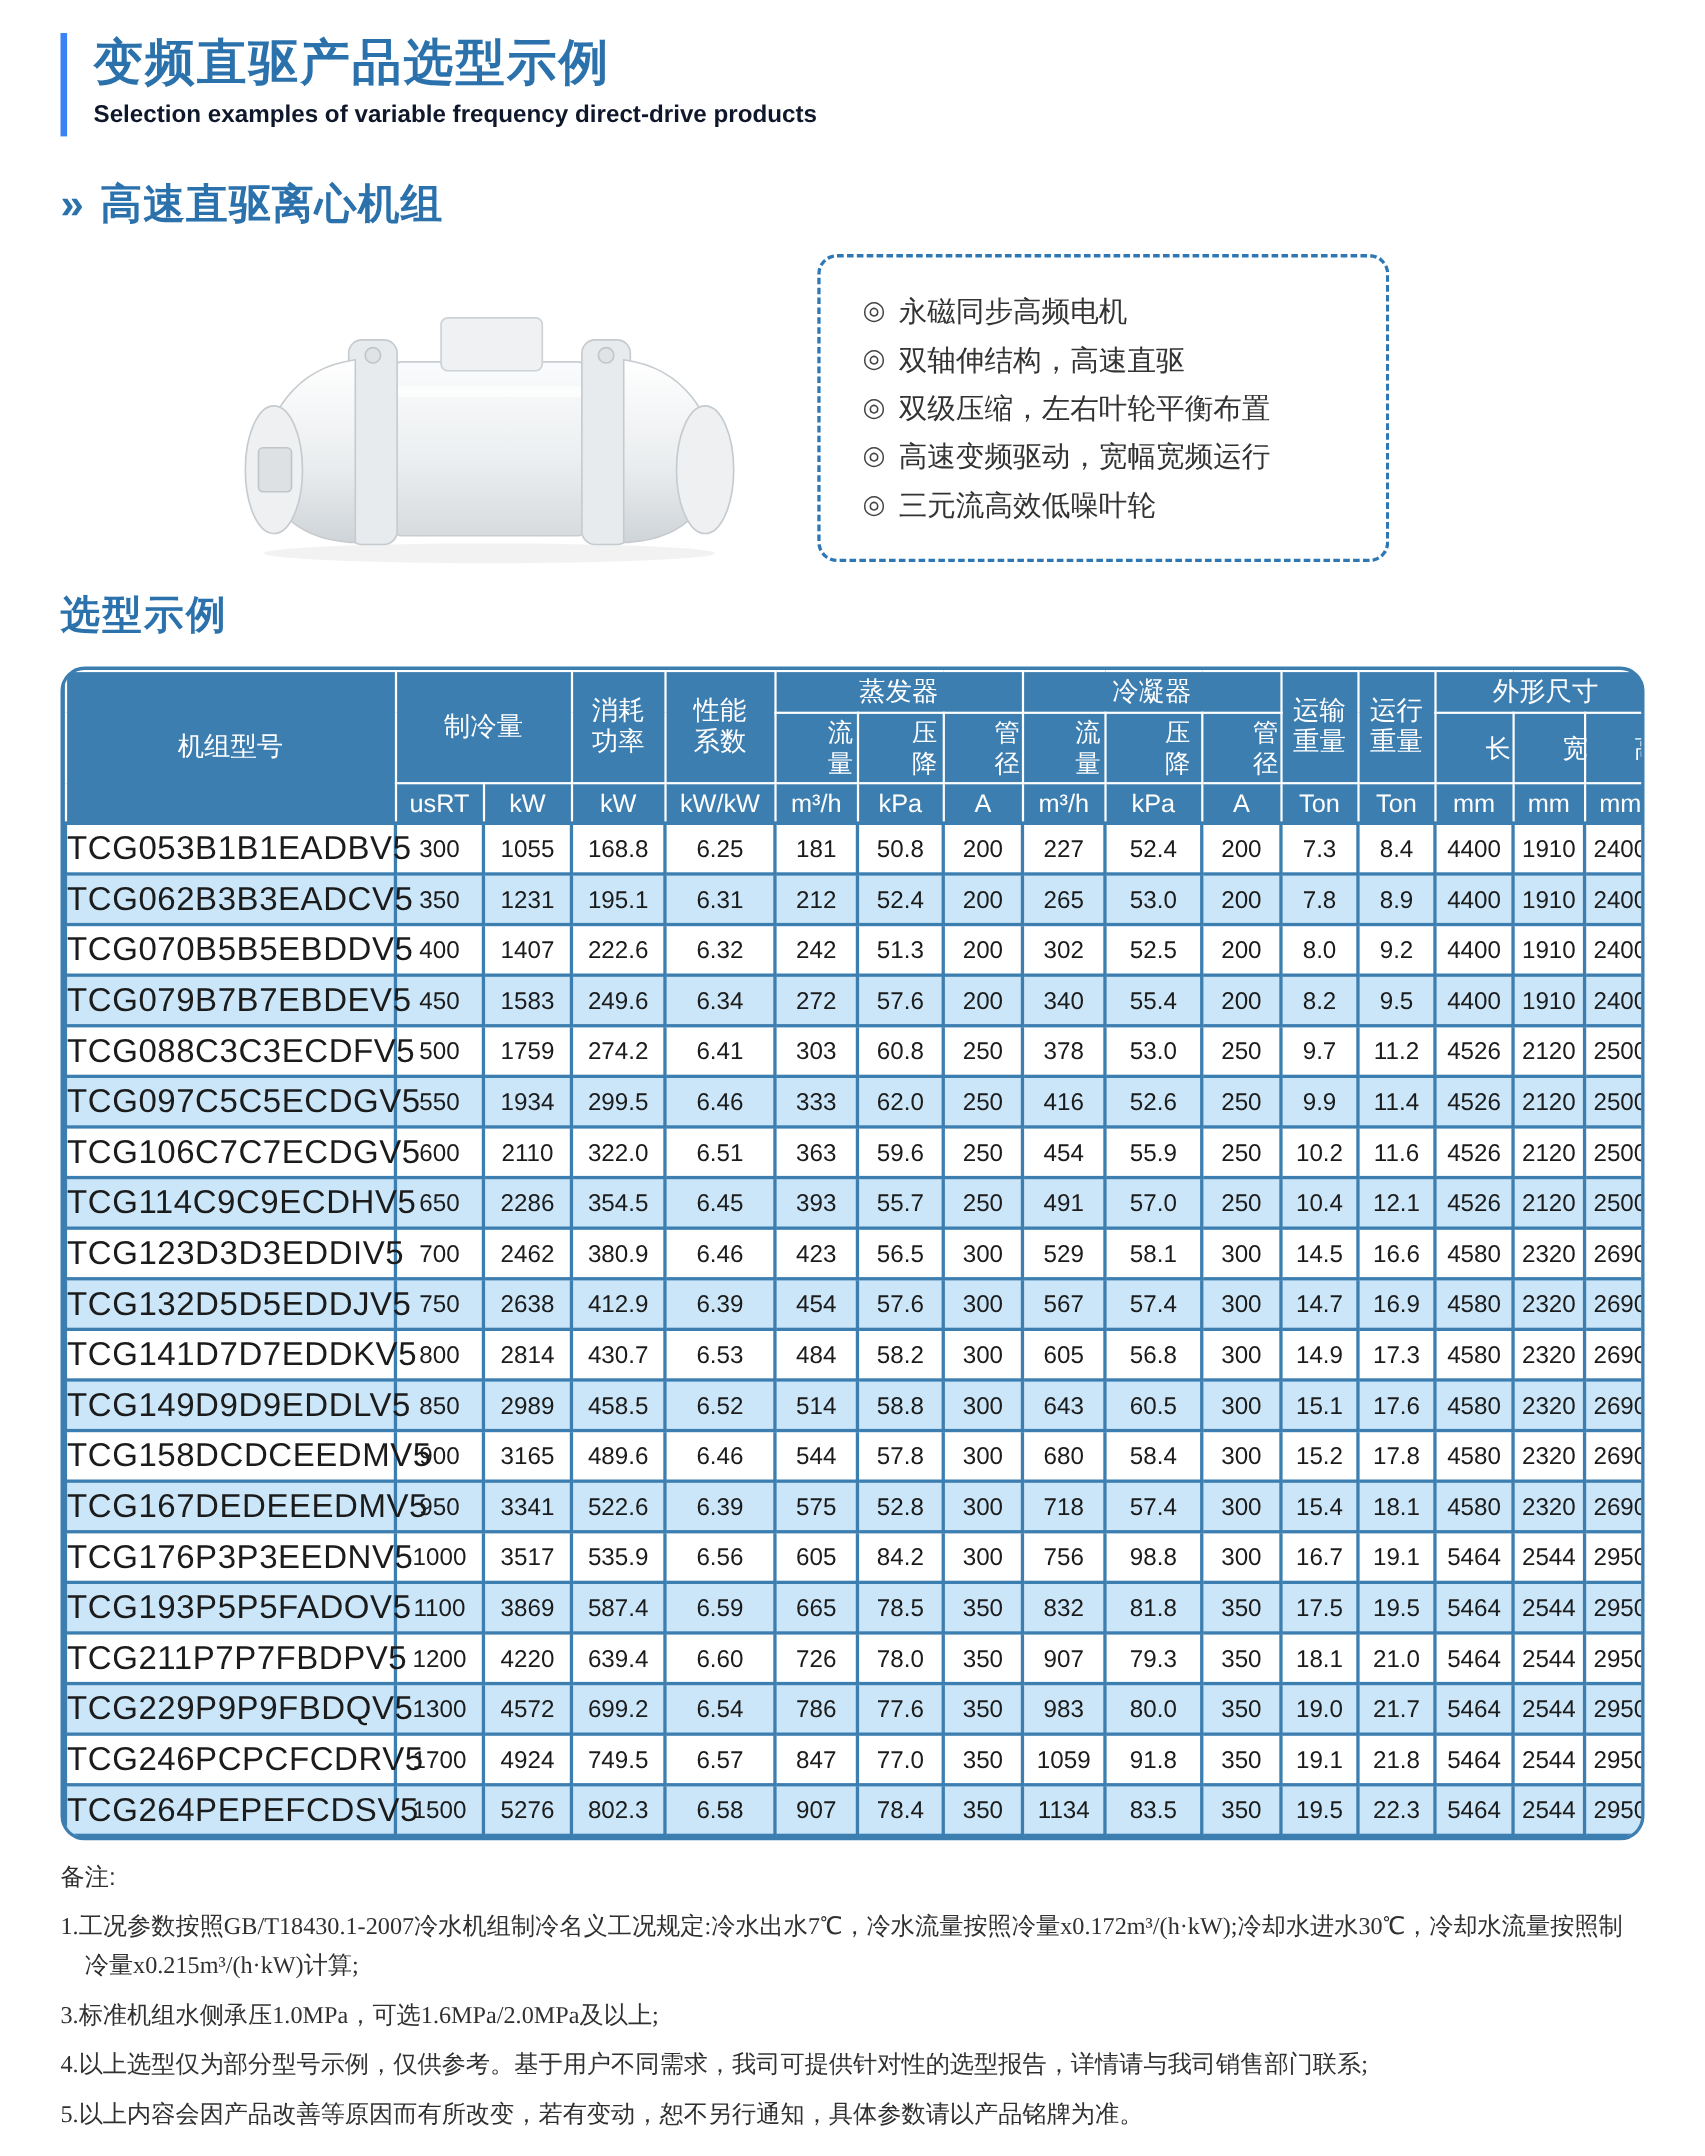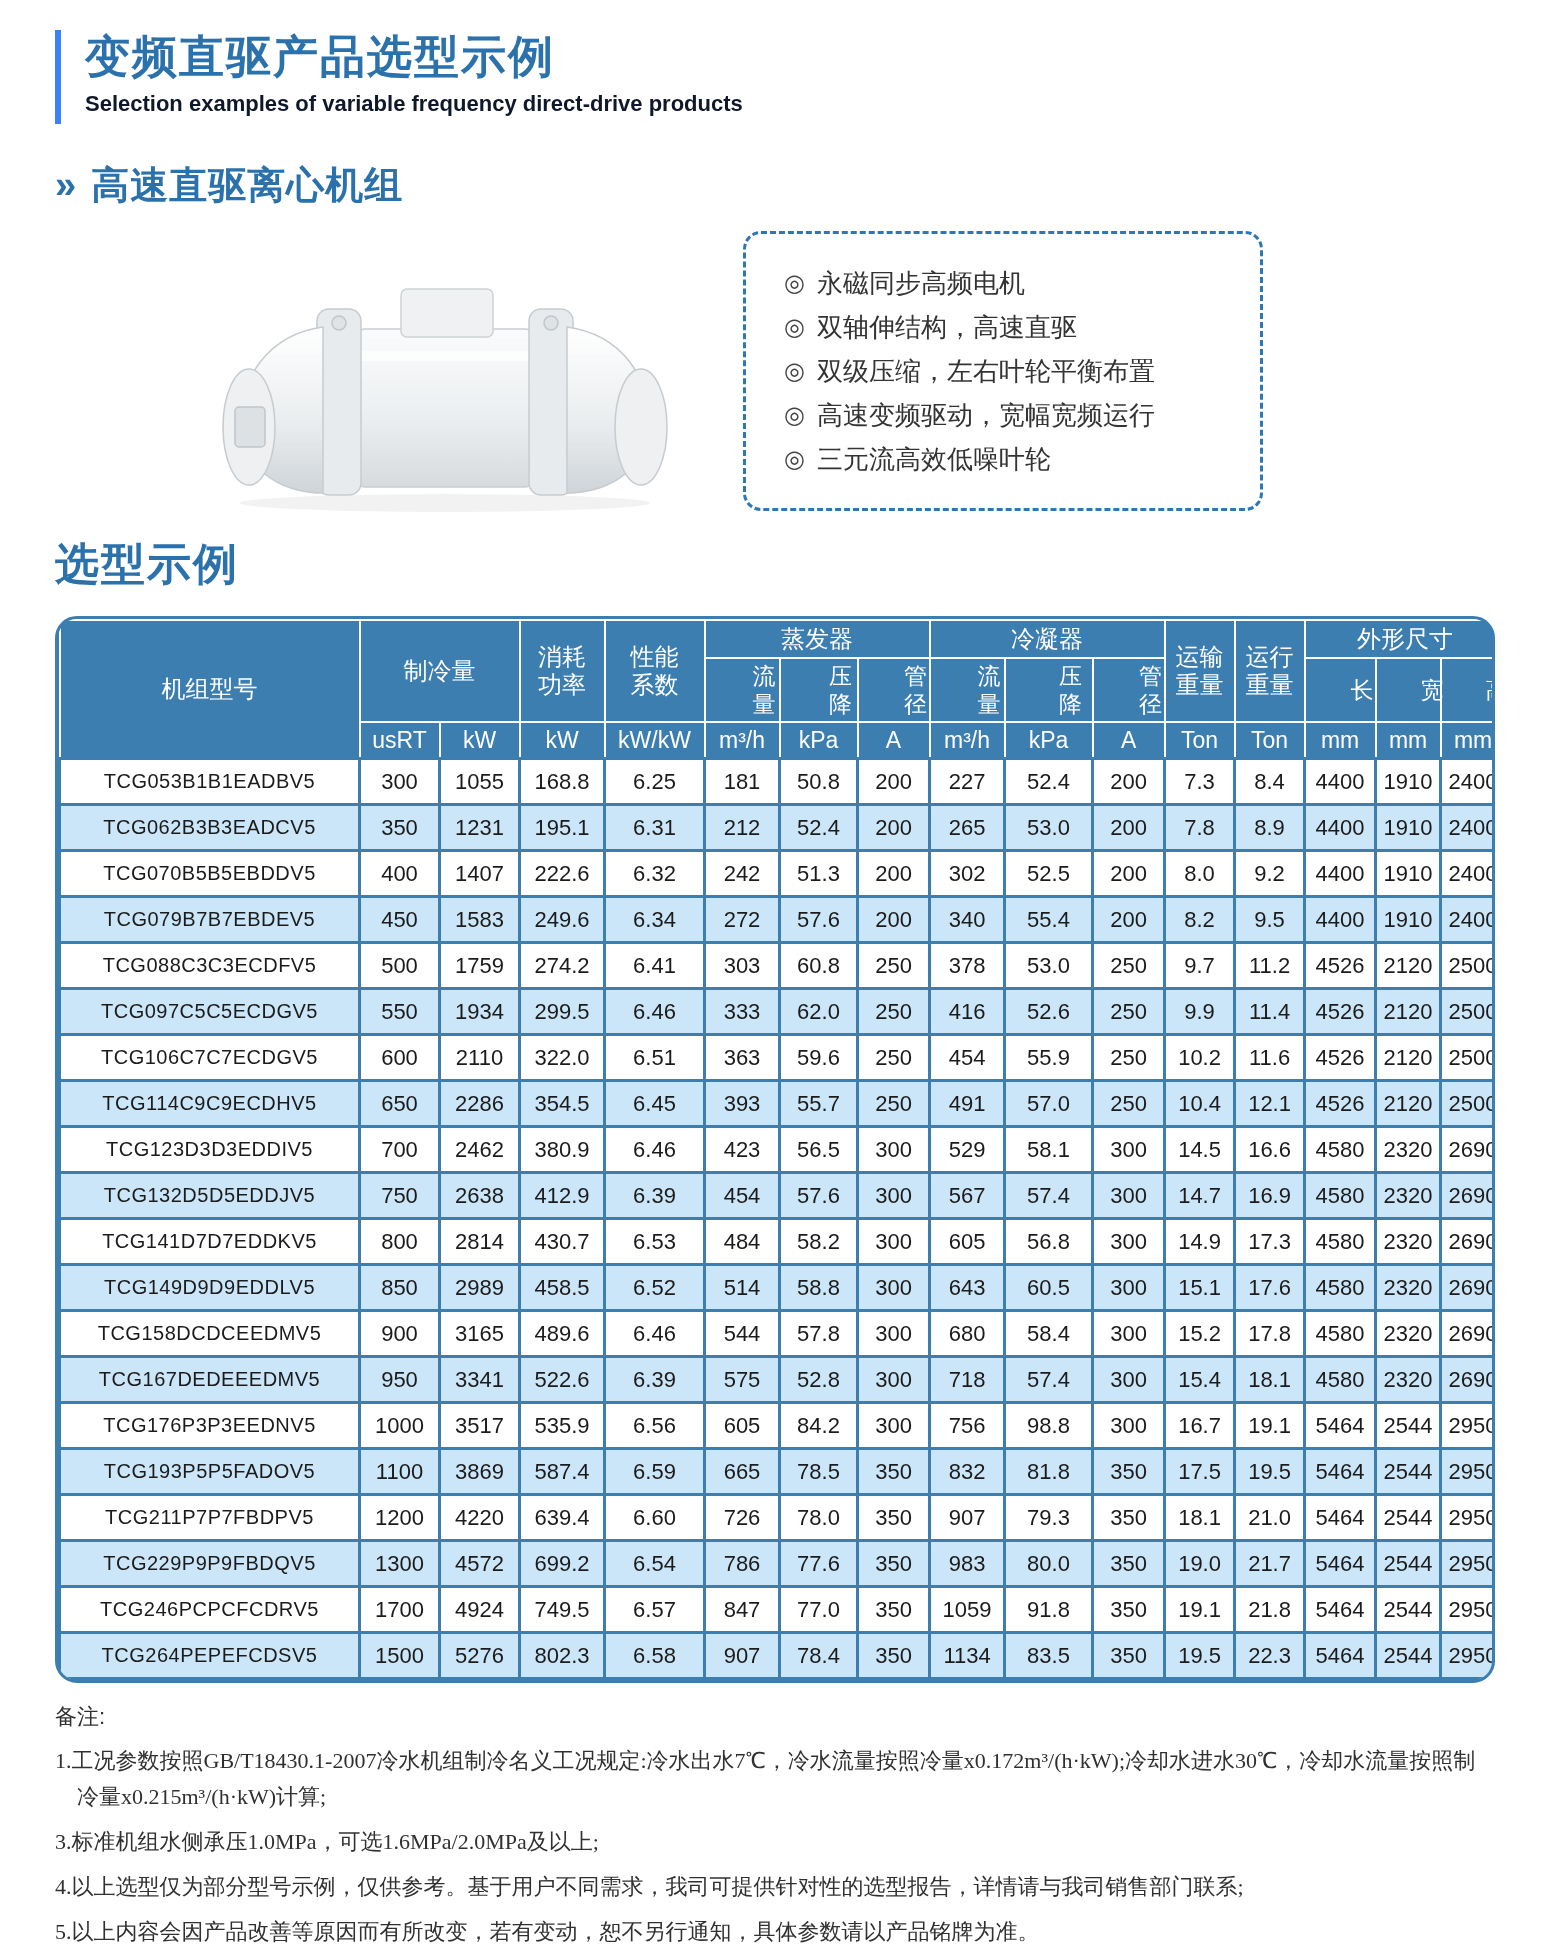--- a/index.html
+++ b/index.html
@@ -11,21 +11,21 @@
   .content { padding: 30px 55px 0 55px; }
 
   
   .title-block { border-left: 6px solid #3b82f6; padding-left: 24px; }
   .main-title { color: #2b72ac; font-size: 45px; line-height: 54px; font-weight: bold; letter-spacing: 2px; }
   .sub-title  { color: #0f172a; font-size: 22px; line-height: 40px; font-weight: bold; }
 
   
   .section-heading { margin-top: 36px; color: #2b72ac; font-size: 38px; font-weight: bold; letter-spacing: 1px; }
   .section-heading .marker { margin-right: 14px; font-weight: bold; }
-  .subsection-heading { margin-top: 14px; color: #2b72ac; font-size: 44px; font-weight: bold; letter-spacing: 2px; }
+  .subsection-heading { margin-top: 14px; color: #2b72ac; font-size: 36px; font-weight: bold; letter-spacing: 2px; }
 
   
   .hero { margin-top: 20px; display: flex; align-items: flex-start; }
   .hero-img { margin-left: 150px; width: 480px; height: 290px; flex: 0 0 auto; }
   .feature-box {
     margin-left: 58px; width: 520px; flex: 0 0 auto;
     border: 3px dashed #2e77b5; border-radius: 18px;
     padding: 22px 38px;
   }
   .feature-box ul { list-style: none; }
@@ -47,21 +47,21 @@
   }
   thead tr.r1 th { height: 38px; }
   thead tr.r2 th { height: 33px; font-size: 23px; padding-left: 44px; }
   thead tr.r3 th { height: 35px; font-size: 23px; }
   tbody td {
     background: #ffffff; border: 3px solid #3d7eb1;
     height: 46px; text-align: center; vertical-align: middle;
     font-size: 22px; color: #1b1b1b;
   }
   tbody tr.alt td { background: #cbe6f8; }
-  tbody td.model { font-size: 20px; letter-spacing: 0.5px; }
+  tbody td.model { font-size: 30px; letter-spacing: 0.5px; }
 
   
   .notes { margin-top: 16px; font-size: 22px; color: #303030; }
   .notes .notes-label { line-height: 36px; margin-bottom: 8px; }
   .notes p { line-height: 36px; margin-bottom: 9px; padding-left: 22px; text-indent: -22px; font-family: Liberation Serif, serif; }
 </style>
 </head>
 <body>
 
 <div class="content">

